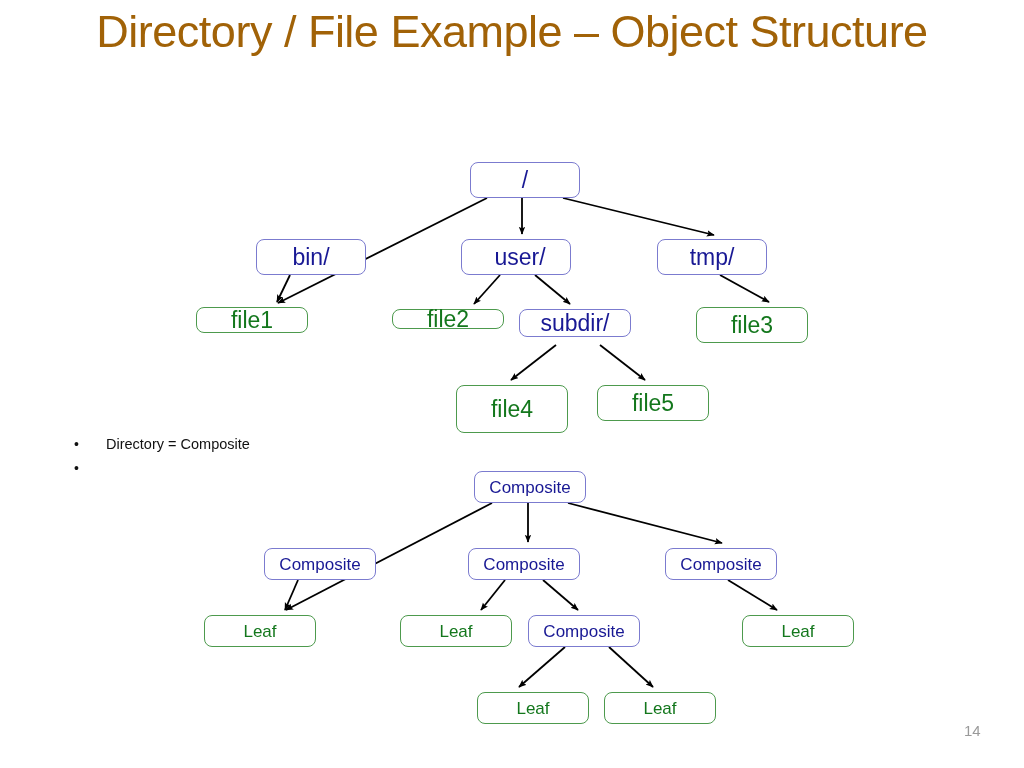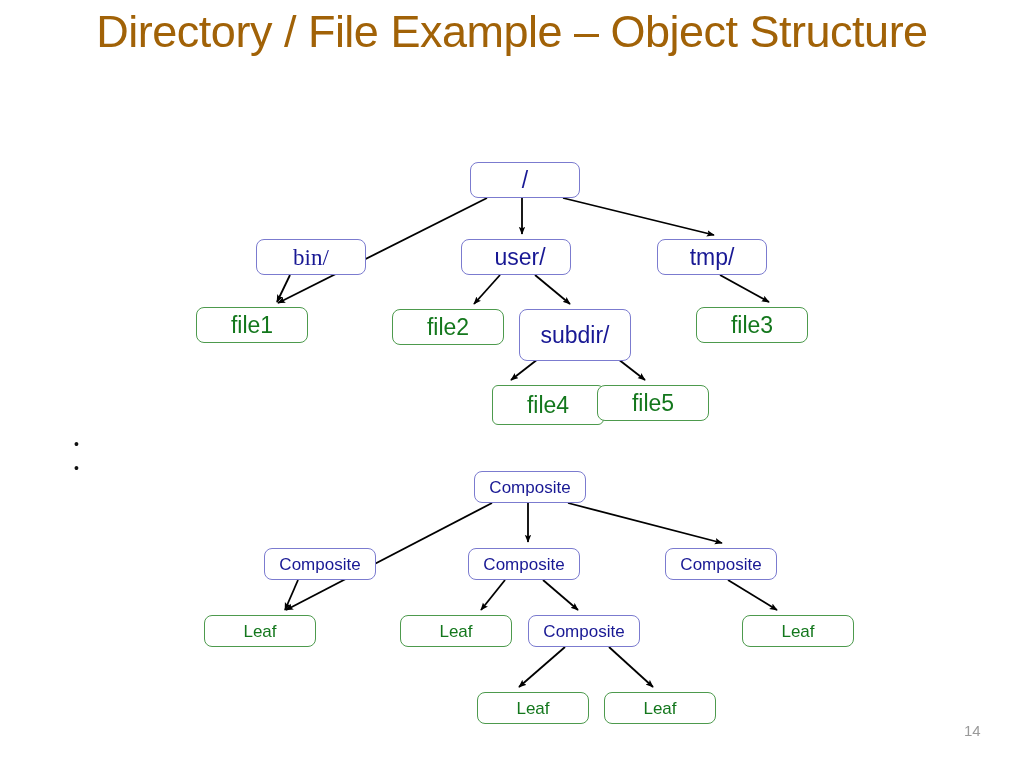--- a/index.html
+++ b/index.html
@@ -137,53 +137,54 @@
         <line x1="535" y1="275" x2="570" y2="304" stroke="#000000" stroke-width="1.8" marker-end="url(#arrowA)"></line>
         <line x1="720" y1="275" x2="769" y2="302" stroke="#000000" stroke-width="1.8" marker-end="url(#arrowA)"></line>
         <line x1="556" y1="345" x2="511" y2="380" stroke="#000000" stroke-width="1.8" marker-end="url(#arrowA)"></line>
         <line x1="600" y1="345" x2="645" y2="380" stroke="#000000" stroke-width="1.8" marker-end="url(#arrowA)"></line>
       </g>
   </svg>
   <div id="file-tree-nodes">
       <div class="node composite" style="left: 470px; top: 162px; width: 110px; height: 36px;">
         <span class="node-label">/</span>
       </div>
-      <div class="node composite" style="left: 256px; top: 239px; width: 110px; height: 36px; font-family: Liberation Serif, serif;">
+      <div class="node composite" style="left: 256px; top: 239px; width: 110px; height: 36px;">
         <span class="node-label">bin/</span>
       </div>
       <div class="node composite" style="left: 461px; top: 239px; width: 110px; height: 36px; padding-left: 8px;">
         <span class="node-label">user/</span>
       </div>
       <div class="node composite" style="left: 657px; top: 239px; width: 110px; height: 36px;">
         <span class="node-label">tmp/</span>
       </div>
-      <div class="node leaf" style="left: 196px; top: 307px; width: 112px; height: 36px;">
+      <div class="node leaf" style="left: 196px; top: 307px; width: 112px; height: 26px;">
         <span class="node-label">file1</span>
       </div>
-      <div class="node leaf" style="left: 392px; top: 309px; width: 112px; height: 36px;">
+      <div class="node leaf" style="left: 392px; top: 309px; width: 112px; height: 20px;">
         <span class="node-label">file2</span>
       </div>
-      <div class="node composite" style="left: 519px; top: 309px; width: 112px; height: 52px;">
+      <div class="node composite" style="left: 519px; top: 309px; width: 112px; height: 28px;">
         <span class="node-label">subdir/</span>
       </div>
       <div class="node leaf" style="left: 696px; top: 307px; width: 112px; height: 36px;">
         <span class="node-label">file3</span>
       </div>
-      <div class="node leaf" style="left: 492px; top: 385px; width: 112px; height: 40px; border-radius: 6px;">
+      <div class="node leaf" style="left: 456px; top: 385px; width: 112px; height: 48px;">
         <span class="node-label">file4</span>
       </div>
       <div class="node leaf" style="left: 597px; top: 385px; width: 112px; height: 36px;">
         <span class="node-label">file5</span>
       </div>
     </div>
 </div>
 
 <div id="bullet-list">
     <div class="bullet-row">
       <span class="bullet-dot">•</span>
+      <span class="bullet-text">Directory = Composite</span>
     </div>
     <div class="bullet-row">
       <span class="bullet-dot">•</span>
     </div>
   </div>
 
 <div class="diagram tier-b" id="object-tree-diagram">
   <svg id="object-tree-edges" width="1024" height="768">
     <defs>
       <marker id="arrowB" markerWidth="9" markerHeight="9" refX="7.2" refY="3.2" orient="auto" markerUnits="userSpaceOnUse">

